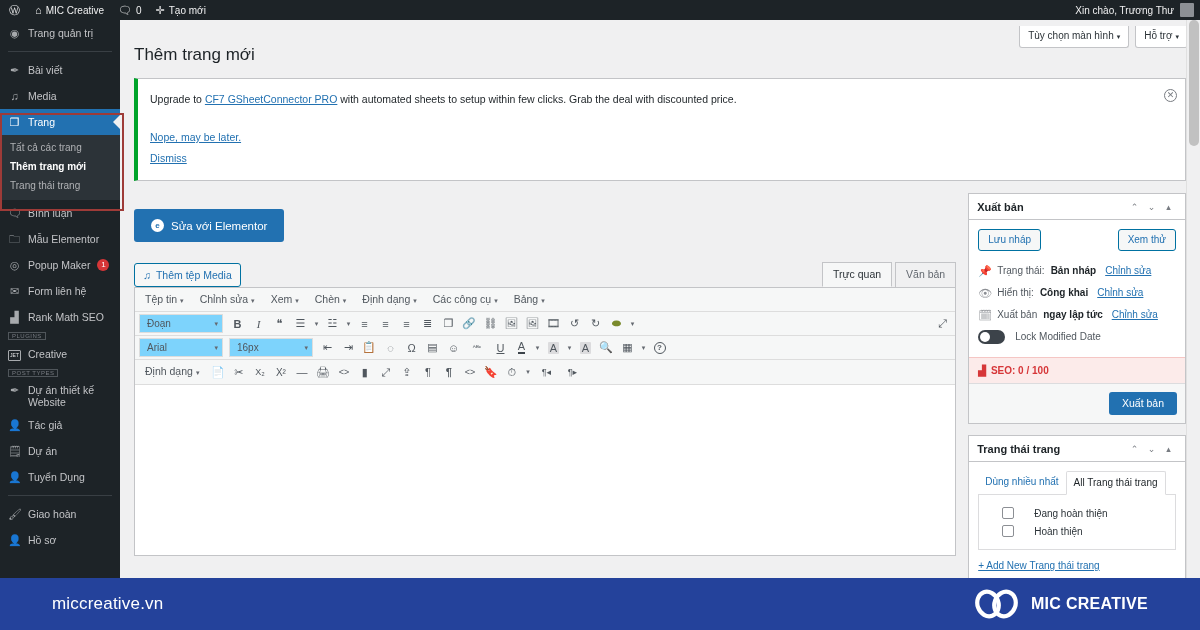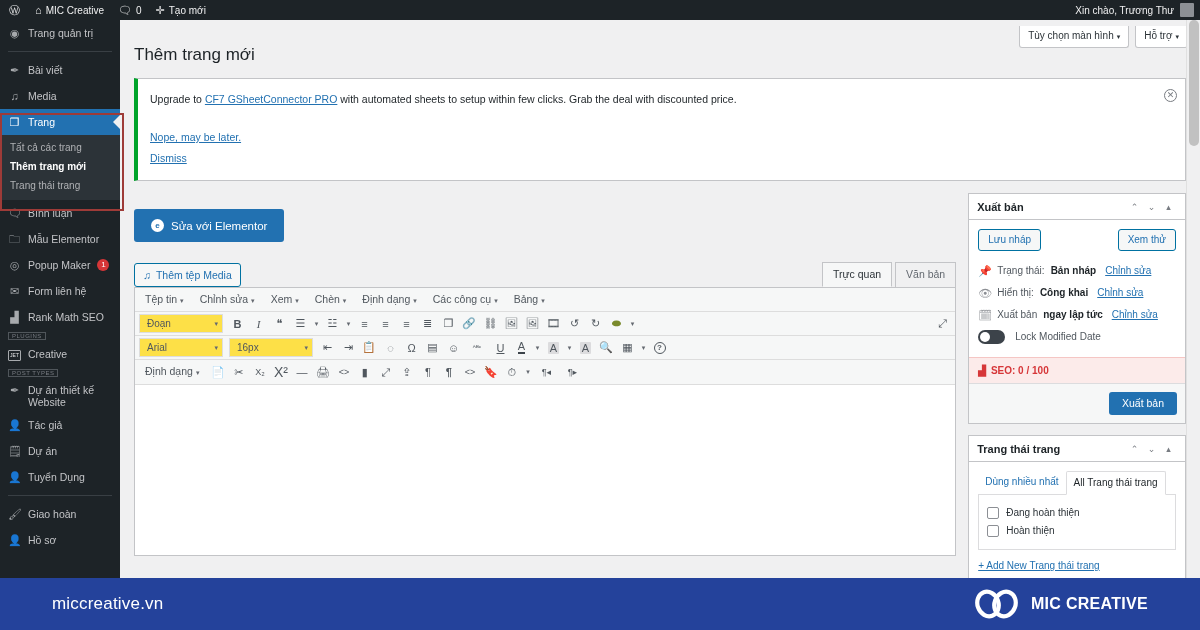--- a/index.html
+++ b/index.html
@@ -151,21 +151,21 @@
   .tb-row:last-child { border-bottom: none; }
   .tb-menu { font-size: 10.5px; color: #50575e; padding: 0 8px; line-height: 14px; }
   .tb-menu .caret { font-size: 7px; margin-left: 3px; color: #646970; }
   .tb-btn {
     width: 21px; height: 20px; display: flex; align-items: center; justify-content: center;
     font-size: 11px; color: #50575e;
   }
   .tb-btn.wide { width: 26px; }
   .tb-caret { width: 11px; height: 20px; display:flex; align-items:center; justify-content:center; font-size: 7px; color: #646970;}
   .tb-sel {
-    border: 1px solid #ddd; background: #fde047; height: 19px; font-size: 10px; color: #50575e;
+    border: 1px solid #ddd; background: #7dd3fc; height: 19px; font-size: 10px; color: #50575e;
     display: flex; align-items: center; justify-content: space-between;
     padding: 0 4px 0 7px; margin: 0 4px 0 2px;
   }
   .tb-sel .caret { font-size: 7px; color: #646970; }
   .tb-spacer { flex: 1 1 auto; }
   .ed-canvas { height: 170px; background: #fff; }
   .underline-A { border-bottom: 2px solid #3c434a; line-height: 11px; }
   .box-A { background: #dcdcde; padding: 0 2px; line-height: 12px; border-radius:1px;}
 
   
@@ -214,21 +214,21 @@
 
   .tax-tabs { display: flex; border-bottom: 1px solid #dcdcde; margin-bottom: 0; }
   .tax-tab {
     font-size: 10px; padding: 4px 7px 5px 7px; color: #2271b1; line-height: 13px;
   }
   .tax-tab.active {
     color: #1d2327; background: #fff; border: 1px solid #dcdcde;
     border-bottom: 1px solid #fff; margin-bottom: -1px; border-radius: 2px 2px 0 0;
   }
   .tax-list { border: 1px solid #dcdcde; border-top: none; padding: 9px 8px; }
-  .tax-item { display: flex; align-items: flex-start; gap: 7px; font-size: 10px; color: #2c3338; padding: 3px 0; }
+  .tax-item { display: flex; align-items: center; gap: 20px; font-size: 10px; color: #2c3338; padding: 3px 0; margin-left: 15px; }
   .cb { width: 12px; height: 12px; border: 1px solid #8c8f94; background: #fff; border-radius: 2px; flex:0 0 12px;}
   .tax-add { font-size: 10px; color: #2271b1; text-decoration: underline; padding: 10px 0 9px 0; display: block; }
 
   
   .banner {
     position: absolute; left: 0; bottom: 0; width: 1200px; height: 52px;
     background: #24429b; display: flex; align-items: center;
     justify-content: space-between; padding: 0 52px; z-index: 50;
   }
   .banner .site { color: #fff; font-size: 17px; letter-spacing: .2px; }
@@ -480,21 +480,21 @@
                 <div class="tb-btn">
                   <span style="border:1px solid #50575e;border-radius:50%;width:12px;height:12px;display:flex;align-items:center;justify-content:center;font-size:8px;font-weight:bold">?</span>
                 </div>
               </div>
 
               <div class="tb-row">
                 <div class="tb-menu"><span>Định dạng</span><span class="caret">▾</span></div>
                 <div class="tb-btn">📄</div>
                 <div class="tb-btn">✂</div>
                 <div class="tb-btn" style="font-size:9px">X₂</div>
-                <div class="tb-btn" style="font-size:14px">X²</div>
+                <div class="tb-btn" style="font-size:10px">X²</div>
                 <div class="tb-btn">—</div>
                 <div class="tb-btn">🖨</div>
                 <div class="tb-btn" style="font-size:9px">&lt;&gt;</div>
                 <div class="tb-btn">▮</div>
                 <div class="tb-btn">⤢</div>
                 <div class="tb-btn">⇪</div>
                 <div class="tb-btn">¶</div>
                 <div class="tb-btn" style="font-weight:bold">¶</div>
                 <div class="tb-btn" style="font-size:9px">&lt;&gt;</div>
                 <div class="tb-btn">🔖</div>

